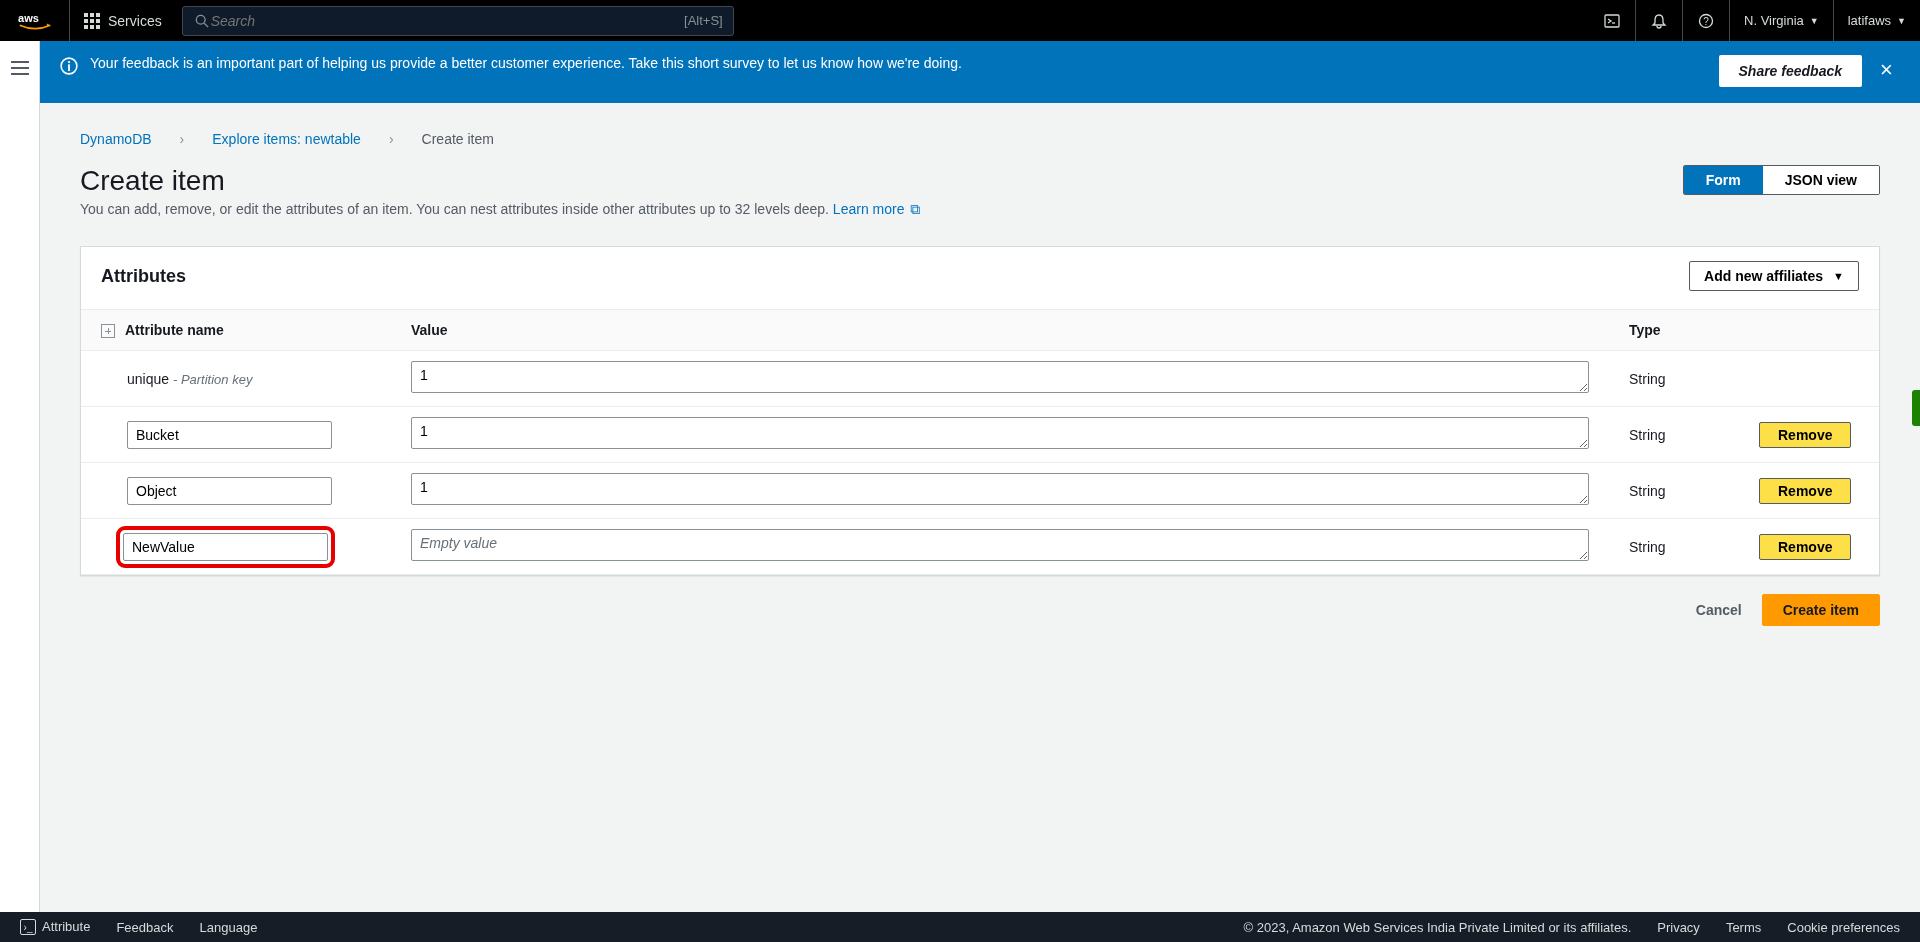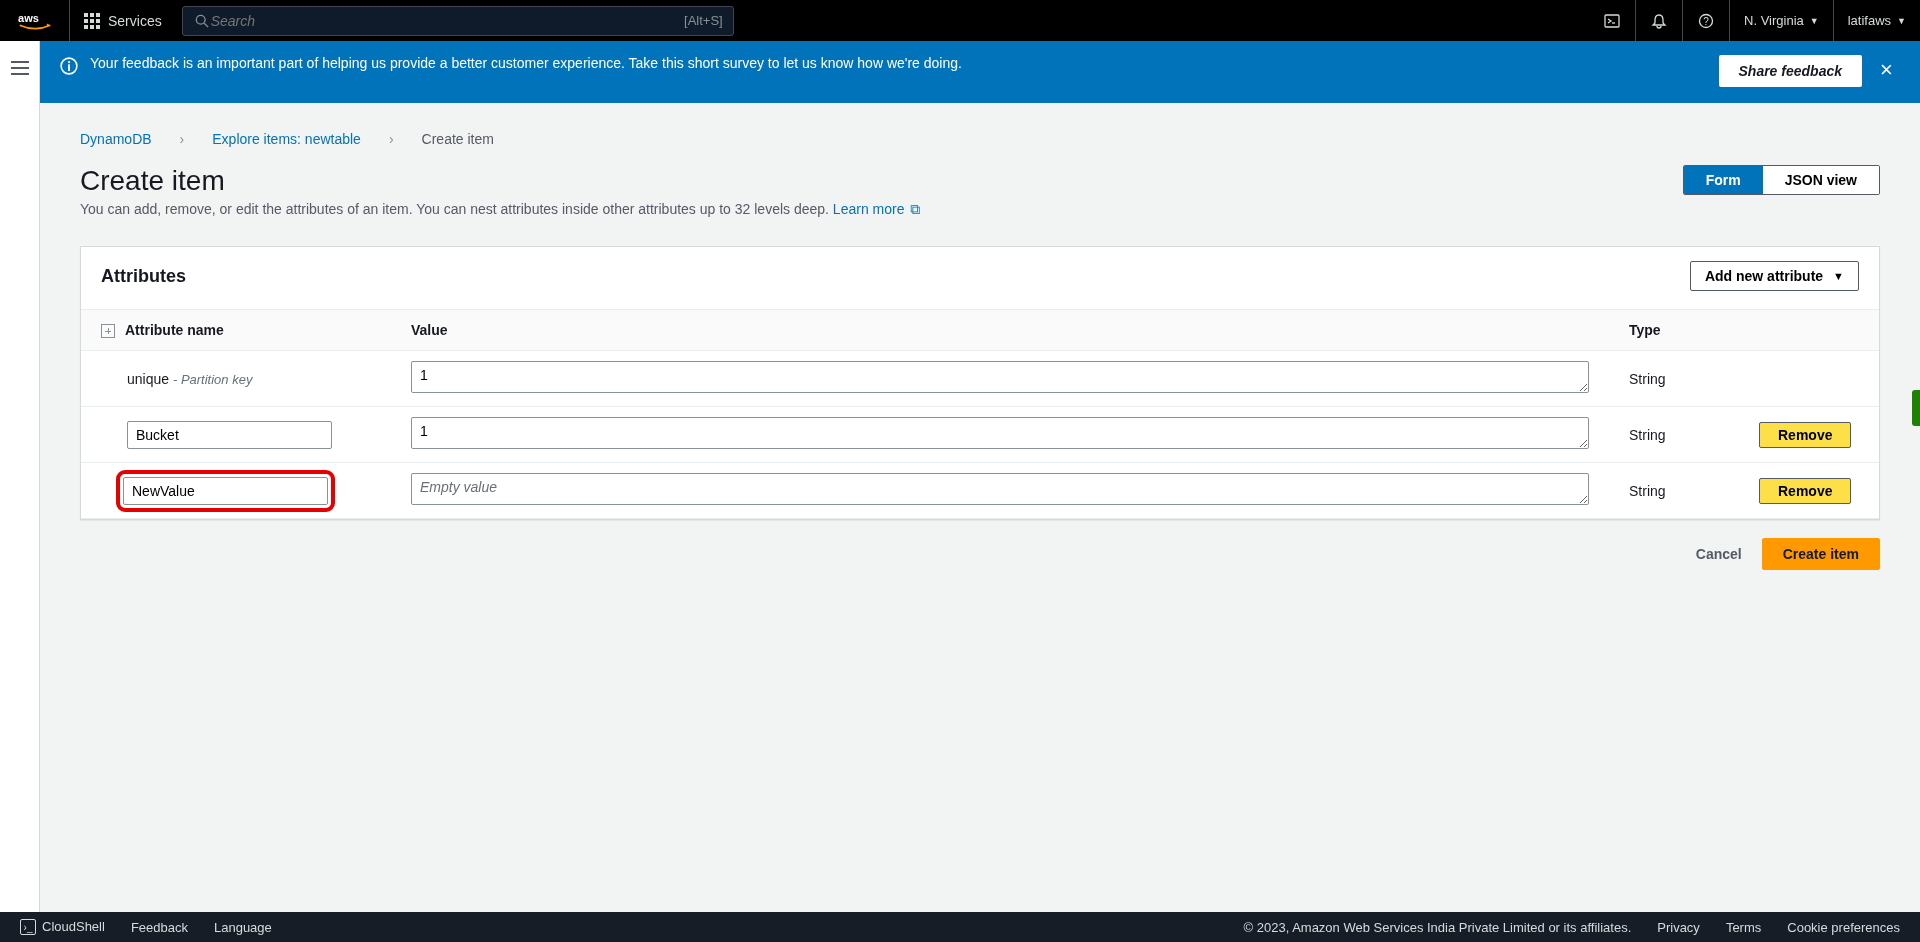--- a/index.html
+++ b/index.html
@@ -216,21 +216,21 @@
         </div>
       </div>
       <p class="page-desc">
         <span>You can add, remove, or edit the attributes of an item. You can nest attributes inside other attributes up to 32 levels deep. </span><a><span>Learn more</span> <span class="ext-ico">⧉</span></a>
       </p>
 
       <div class="panel">
         <div class="panel-head">
           <div class="panel-title">Attributes</div>
           <button class="add-attr-btn">
-            <span>Add new attribute</span>
+            <span>Add new affiliates</span>
             <span class="caret-dn">▼</span>
           </button>
         </div>
 
         <table class="attr-table">
           <thead>
             <tr>
               <th class="name-col"><span class="expand-box"></span><span>Attribute name</span></th>
               <th class="val-col">Value</th>
               <th class="type-col">Type</th>
@@ -247,20 +247,26 @@
               <td>String</td>
               <td></td>
             </tr>
             <tr>
               <td style="padding-left:46px;"><input class="name-input" value="Bucket" style=""></td>
               <td><textarea class="val-input" style="">1</textarea></td>
               <td>String</td>
               <td><button class="remove-btn">Remove</button></td>
             </tr>
             <tr>
+              <td style="padding-left:46px;"><input class="name-input" value="Object" style=""></td>
+              <td><textarea class="val-input" style="">1</textarea></td>
+              <td>String</td>
+              <td><button class="remove-btn">Remove</button></td>
+            </tr>
+            <tr>
               <td style="padding-left:42px;"><input class="name-input highlight-red" value="NewValue" style=""></td>
               <td><textarea class="val-input" placeholder="Empty value" style=""></textarea></td>
               <td>String</td>
               <td><button class="remove-btn">Remove</button></td>
             </tr>
           </tbody>
         </table>
       </div>
 
       <div class="actions">
@@ -268,21 +274,21 @@
         <button class="create-btn">Create item</button>
       </div>
     </div>
   </div>
 </div>
 
 <div class="help-tab"></div>
 
 <div class="footerbar">
   <div class="fl">
-    <a><span class="cs-ico">›_</span><span>CloudShell</span></a>
+    <a><span class="cs-ico">›_</span><span>Attribute</span></a>
     <a>Feedback</a>
     <a>Language</a>
   </div>
   <div class="fr">
     <span>© 2023, Amazon Web Services India Private Limited or its affiliates.</span>
     <a>Privacy</a>
     <a>Terms</a>
     <a>Cookie preferences</a>
   </div>
 </div>

